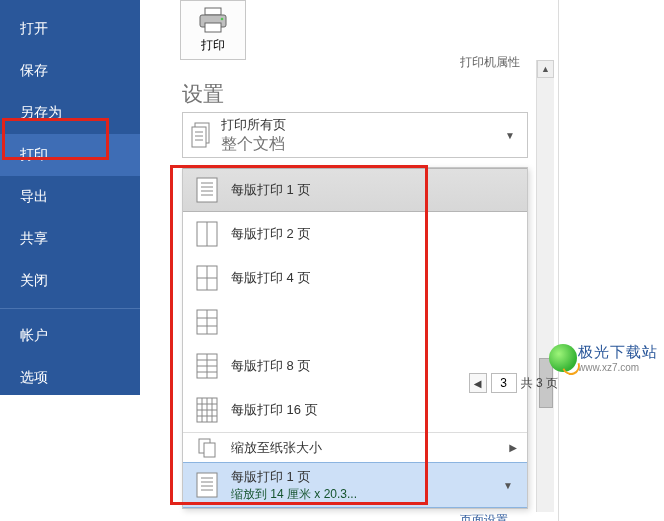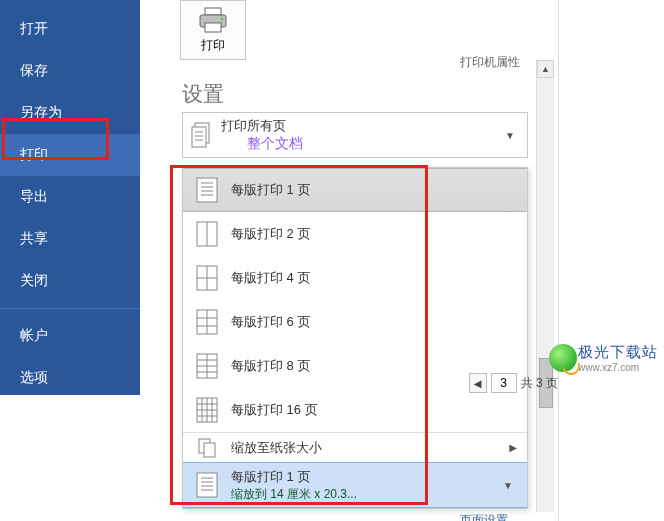--- a/index.html
+++ b/index.html
@@ -19,21 +19,21 @@
   .print-tile .ic { margin-top: 5px; display:flex; justify-content:center; }
   .print-tile .lb { font-size: 12px; margin-top: 3px; }
   .truncline { position: absolute; top: 54px; left: 320px; font-size: 12px; color: #666; }
 
   .settings-title { position: absolute; top: 80px; left: 42px; font-size: 21px; color: #737373; font-family: Liberation Serif, serif; }
 
   .combo { position: absolute; border: 1px solid #c7c7c7; background: #fff; height: 46px; display: flex; align-items: center; padding: 0 6px; }
   .combo .ic { width: 26px; display:flex; justify-content:center; }
   .combo .txts { flex: 1; padding-left: 6px; }
   .combo .t1 { font-size: 13px; color: #333; }
-  .combo .t2 { font-size: 14px; color: #8b5cf6; margin-left: 26px; }
+  .combo .t2 { font-size: 16px; color: #737373; }
   .combo .dd { width: 16px; font-size: 10px; color: #555; }
   .combo.all { top: 112px; left: 42px; width: 346px; }
 
   
   .dropdown { position: absolute; top: 167px; left: 42px; width: 346px; background: #fff; border: 1px solid #c7c7c7; box-shadow: 2px 2px 6px rgba(0,0,0,0.15); }
   .dd-item { display: flex; align-items: center; height: 44px; padding: 0 10px; cursor: pointer; }
   .dd-item .ic { width: 28px; display:flex; justify-content:center; }
   .dd-item .lb { font-size: 13px; color: #333; margin-left: 10px; }
   .dd-item.selected { background: linear-gradient(#e0e0e0,#d7d7d7); border-top:1px solid #b5b5b5; border-bottom:1px solid #b5b5b5; }
   .dd-item.scale { height: 30px; border-top: 1px solid #ddd; position: relative; }
@@ -161,21 +161,20 @@
       </div>
       <div class="dd-item">
         <div class="ic">
           <svg class="page" viewBox="0 0 22 26">
               <rect class="outer" x="1" y="1" width="20" height="24"></rect>
               <line x1="11" y1="1" x2="11" y2="25"></line>
               <line x1="1" y1="9" x2="21" y2="9"></line>
               <line x1="1" y1="17" x2="21" y2="17"></line>
             </svg>
         </div>
-        <div class="lb">每版打印 6 页</div>
       </div>
       <div class="dd-item">
         <div class="ic">
           <svg class="page" viewBox="0 0 22 26">
               <rect class="outer" x="1" y="1" width="20" height="24"></rect>
               <line x1="11" y1="1" x2="11" y2="25"></line>
               <line x1="1" y1="7" x2="21" y2="7"></line>
               <line x1="1" y1="13" x2="21" y2="13"></line>
               <line x1="1" y1="19" x2="21" y2="19"></line>
             </svg>

